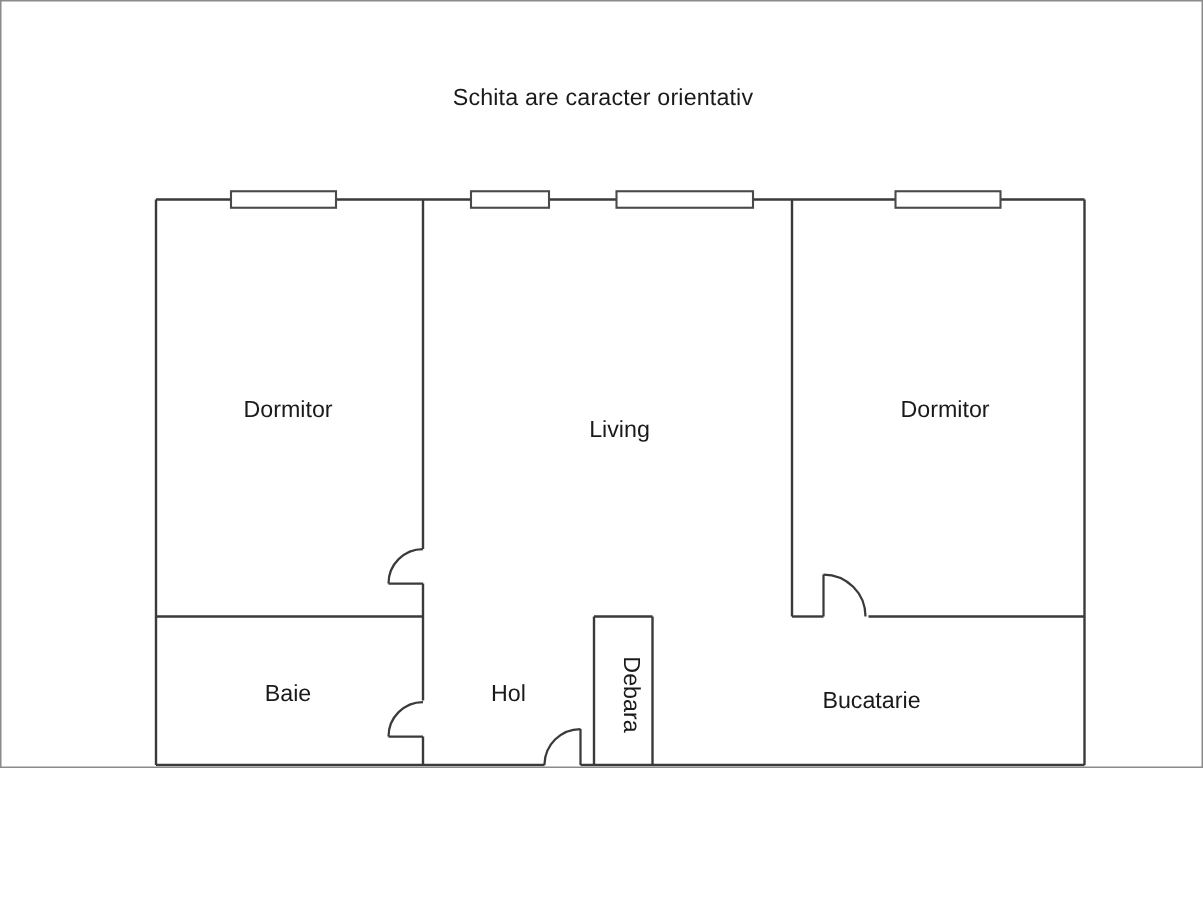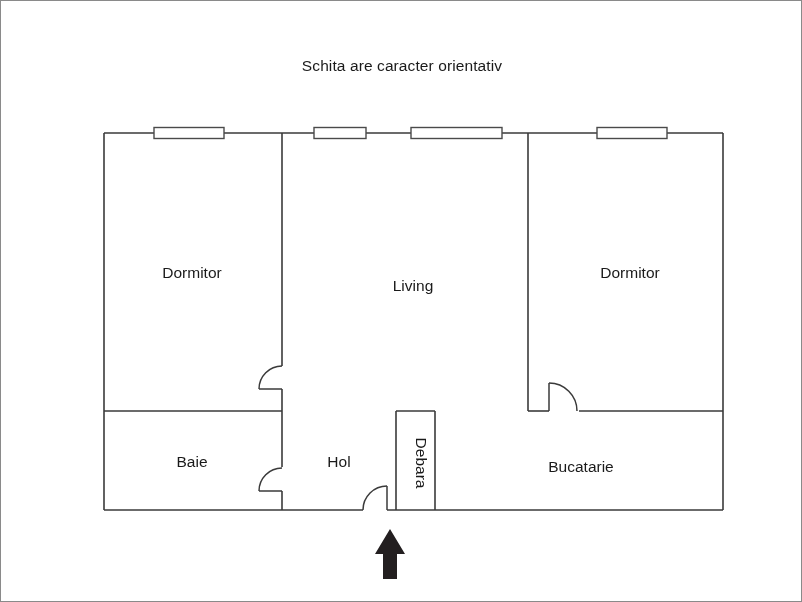--- a/index.html
+++ b/index.html
@@ -7,21 +7,21 @@
     margin: 0;
     padding: 0;
     background: #ffffff;
   }
   body {
     font-family: "Liberation Sans", sans-serif;
   }
   #page {
     position: relative;
     width: 802px;
-    height: 602px;
+    height: 512px;
     background: #ffffff;
     box-sizing: border-box;
     border: 1px solid #8a8a8a;
     overflow: hidden;
   }
   #plan-title {
     position: absolute;
     left: 0;
     top: 56px;
     width: 802px;

